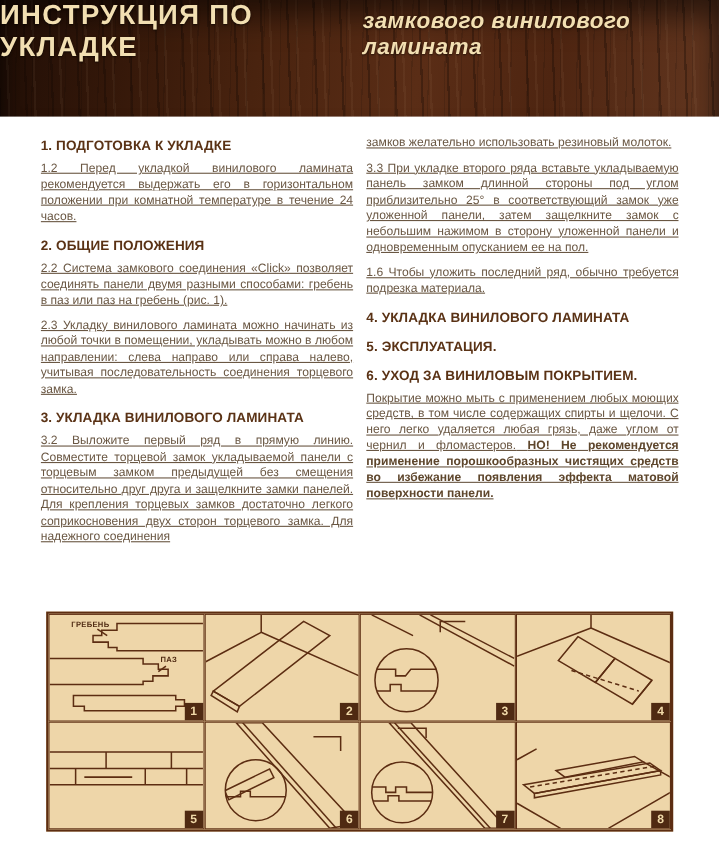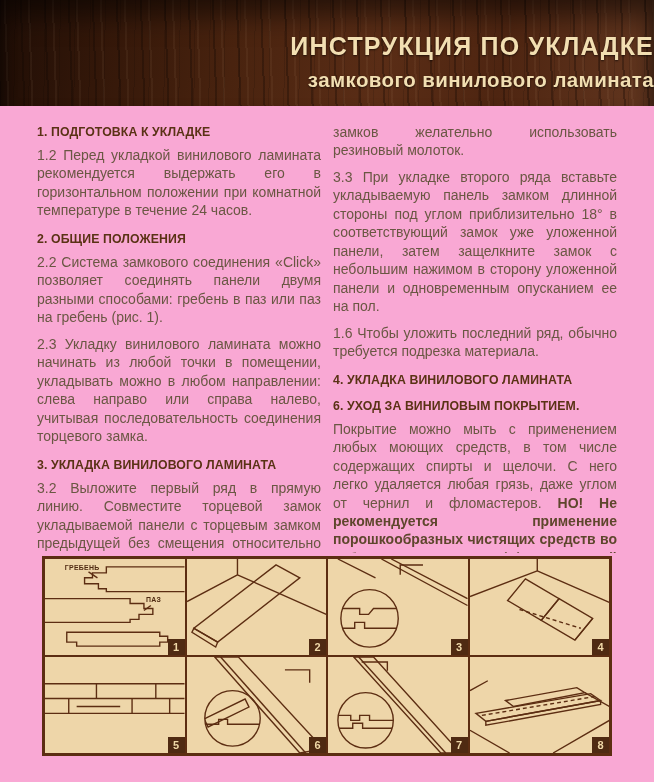--- a/index.html
+++ b/index.html
@@ -5,41 +5,41 @@
   html,body{margin:0;padding:0;}
   body{
     width:654px;height:782px;position:relative;overflow:hidden;
     background:#ecd3a4;
     font-family:"Liberation Sans","DejaVu Sans",sans-serif;
   }
   .page{position:absolute;inset:0;}
   
   .wood{
     position:absolute;top:0;left:0;right:0;height:124px;
-    display:flex;flex-direction:column;justify-content:center;align-items:flex-end;
+    display:flex;flex-direction:row;justify-content:center;align-items:flex-start;
     background:
       repeating-linear-gradient(88deg, rgba(15,6,2,.30) 0 2px, rgba(0,0,0,0) 2px 8px, rgba(255,215,170,.05) 8px 10px, rgba(0,0,0,0) 10px 24px),
       repeating-linear-gradient(91deg, rgba(0,0,0,.12) 0 1px, rgba(0,0,0,0) 1px 15px),
       linear-gradient(100deg,#200e06 0%,#331709 16%,#49230f 36%,#5a2d16 58%,#4e2511 76%,#633720 100%);
     box-shadow: inset 0 16px 26px rgba(0,0,0,.5), inset 0 -8px 16px rgba(0,0,0,.35);
   }
   .title-1{color:#f2dfb2;font-size:25px;font-weight:bold;letter-spacing:1.2px;text-shadow:0 1px 2px rgba(0,0,0,.6);}
-  .title-2{color:#f2dfb2;font-size:20.5px;font-weight:bold;margin-top:7px;letter-spacing:.4px;text-shadow:0 1px 2px rgba(0,0,0,.6);}
+  .title-2{color:#f2dfb2;font-size:20.5px;font-weight:bold;margin-top:7px;letter-spacing:.4px;text-shadow:0 1px 2px rgba(0,0,0,.6);font-style:italic;}
   
-  .content{position:absolute;top:106px;left:0;right:0;bottom:0;background:#f9a8d4;padding-left:24px;}
+  .content{position:absolute;top:106px;left:0;right:0;bottom:0;background:#ffffff;padding-left:24px;}
   .cols{position:absolute;top:17px;left:37px;right:37px;height:430px;display:flex;gap:12px;overflow:hidden;}
   .col{flex:1;min-width:0;}
   .col h3{
     font-size:12.3px;color:#5a3215;font-weight:bold;
     margin:12px 0 7px;letter-spacing:.1px;
   }
   .col h3:first-child{margin-top:2px;}
   .col p{
-    font-size:14px;line-height:1.32;color:#6a5743;
-    margin:0 0 8px;text-align:justify;hyphens:auto;-webkit-hyphens:auto;
+    font-size:11px;line-height:1.32;color:#6a5743;
+    margin:0 0 8px;text-align:justify;hyphens:auto;text-decoration:underline;-webkit-hyphens:auto;
   }
   .col p strong{color:#5e462c;}
   
   .figures{
     position:absolute;left:42px;top:450px;width:570px;height:200px;
     border:2px solid #5c2d12;box-sizing:border-box;
     display:grid;grid-template-columns:repeat(4,1fr);grid-template-rows:repeat(2,1fr);
     background:#eed6a9;
   }
   .cell{position:relative;background:#eed6a9;border:1px solid #5c2d12;overflow:hidden;}
@@ -69,23 +69,24 @@
         <h3>1. ПОДГОТОВКА К УКЛАДКЕ</h3>
         <p>1.2 Перед укладкой винилового ламината рекомендуется выдержать его в горизонтальном положении при комнатной температуре в течение 24 часов.</p>
         <h3>2. ОБЩИЕ ПОЛОЖЕНИЯ</h3>
         <p>2.2 Система замкового соединения «Click» позволяет соединять панели двумя разными способами: гребень в паз или паз на гребень (рис. 1).</p>
         <p>2.3 Укладку винилового ламината можно начинать из любой точки в помещении, укладывать можно в любом направлении: слева направо или справа налево, учитывая последовательность соединения торцевого замка.</p>
         <h3>3. УКЛАДКА ВИНИЛОВОГО ЛАМИНАТА</h3>
         <p>3.2 Выложите первый ряд в прямую линию. Совместите торцевой замок укладываемой панели с торцевым замком предыдущей без смещения относительно друг друга и защелкните замки панелей. Для крепления торцевых замков достаточно легкого соприкосновения двух сторон торцевого замка. Для надежного соединения</p>
       </div>
       <div class="col">
         <p>замков желательно использовать резиновый молоток.</p>
-        <p>3.3 При укладке второго ряда вставьте укладываемую панель замком длинной стороны под углом приблизительно 18° в соответствующий замок уже уложенной панели, затем защелкните замок с небольшим нажимом в сторону уложенной панели и одновременным опусканием ее на пол.</p>
+        <p>3.3 При укладке второго ряда вставьте укладываемую панель замком длинной стороны под углом приблизительно 25° в соответствующий замок уже уложенной панели, затем защелкните замок с небольшим нажимом в сторону уложенной панели и одновременным опусканием ее на пол.</p>
         <p>1.6 Чтобы уложить последний ряд, обычно требуется подрезка материала.</p>
         <h3>4. УКЛАДКА ВИНИЛОВОГО ЛАМИНАТА</h3>
+        <h3>5. ЭКСПЛУАТАЦИЯ.</h3>
         <h3>6. УХОД ЗА ВИНИЛОВЫМ ПОКРЫТИЕМ.</h3>
         <p><span>Покрытие можно мыть с применением любых моющих средств, в том числе содержащих спирты и щелочи. С него легко удаляется любая грязь, даже углом от чернил и фломастеров.</span> <strong>НО! Не рекомендуется применение порошкообразных чистящих средств во избежание появления эффекта матовой поверхности панели.</strong></p>
       </div>
     </div>
 
     <div class="figures">
 
       <figure class="cell" style="margin:0">
         <svg viewBox="0 0 141 97" preserveAspectRatio="none">
           <path d="M141 8 H62 v6 h-14 v5 h-8 v6 h14 v5 h8 v3 h79"></path>

